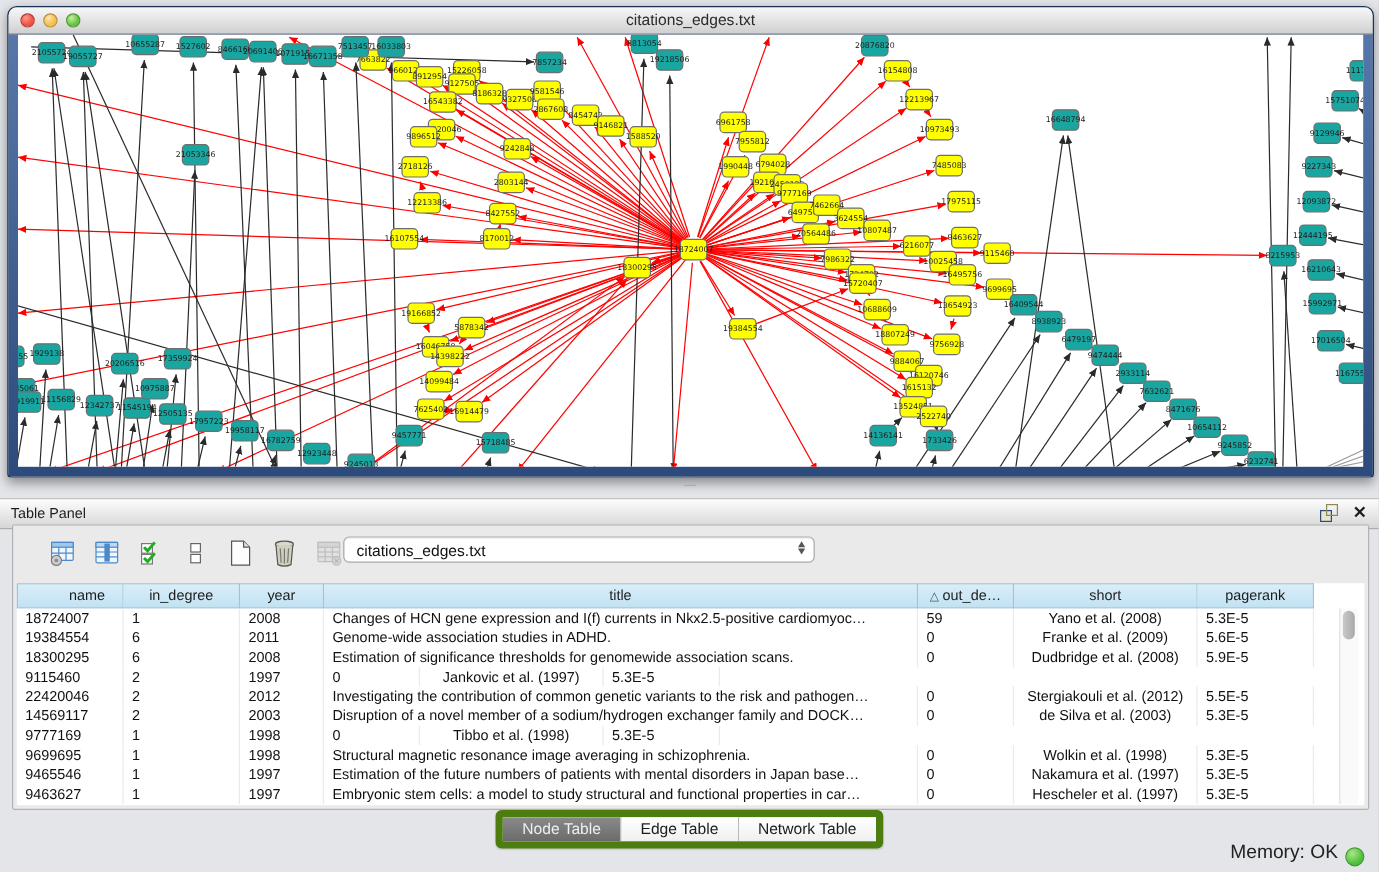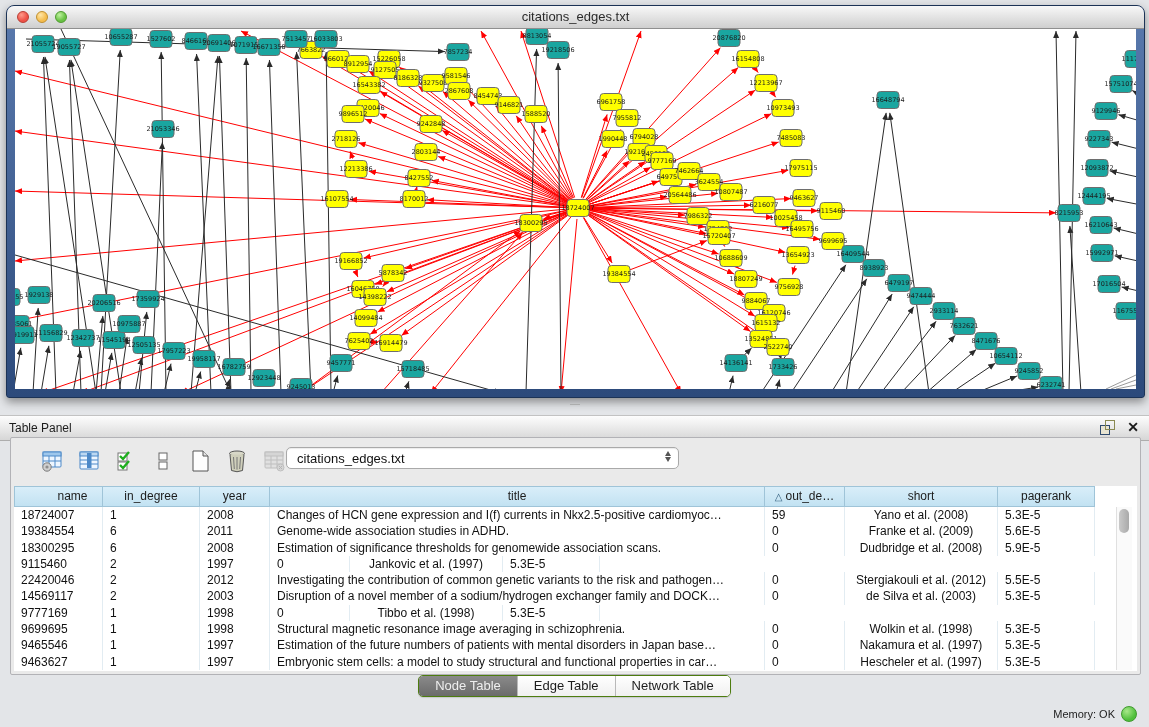--- a/index.html
+++ b/index.html
@@ -64,30 +64,30 @@
   .td{box-sizing:border-box;font-size:12px;color:#111;line-height:16.3px;white-space:nowrap;
       overflow:hidden;border-right:1px solid #e2ecf2;padding:0 2px 0 7px;}
   .td.center{text-align:center;padding-left:2px;}
   .vscroll{position:absolute;right:5px;top:21px;width:15px;height:163px;background:#fafafa;
            border-left:1px solid #e0e0e0;}
   .vthumb{position:absolute;left:2px;top:2px;width:10px;height:24px;border-radius:6px;
           background:linear-gradient(90deg,#c9c9c9,#a9a9a9);}
 
   
   .tabbar{position:absolute;left:0;top:675px;width:100%;display:flex;justify-content:center;}
-  .segmented{display:flex;border:1px solid #4d7c0f;border-radius:5px;overflow:hidden;
+  .segmented{display:flex;border:6px solid #4d7c0f;border-radius:5px;overflow:hidden;
              background:#fff;box-shadow:0 1px 1px rgba(0,0,0,.12);}
   .seg{padding:0 16px;height:20px;line-height:20px;font-size:13px;color:#1c1c1c;
        border-right:1px solid #b9b9b9;background:linear-gradient(#fff,#f0f0f0);}
   .seg:last-child{border-right:none;}
   .seg.active{background:linear-gradient(#8a8a8a,#6b6b6b);color:#efefef;}
 
   
   .statusbar{position:absolute;left:0;bottom:0;width:100%;height:26px;}
-  .mem{position:absolute;right:34px;bottom:7px;font-size:11px;color:#222;}
+  .mem{position:absolute;right:34px;bottom:7px;font-size:16px;color:#222;}
   .led{position:absolute;right:12px;bottom:5px;width:14px;height:14px;border-radius:50%;
        background:radial-gradient(circle at 35% 30%,#a8e88a,#4fbf3b 65%);border:1px solid #3f9a2e;}
   .divider-grip{position:absolute;left:570px;top:398px;width:10px;height:5px;opacity:.6;
        border-top:1px solid #9a9a9a;border-bottom:1px solid #9a9a9a;}
 </style>
 </head>
 <body>
 
 <div class="app">
 

